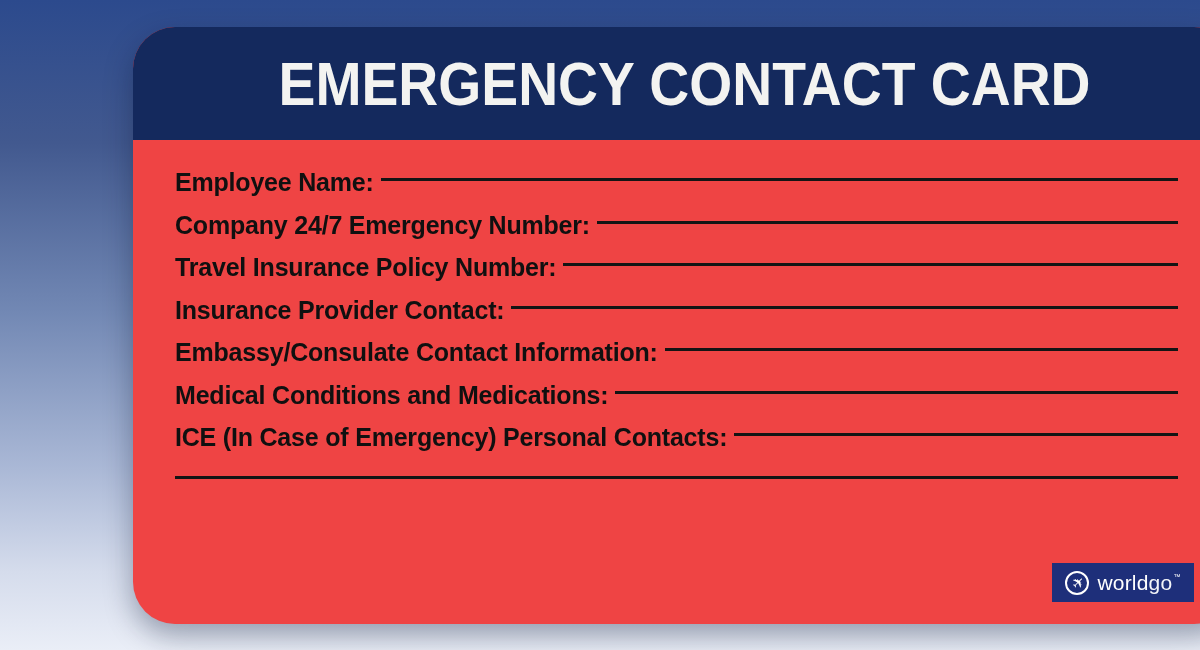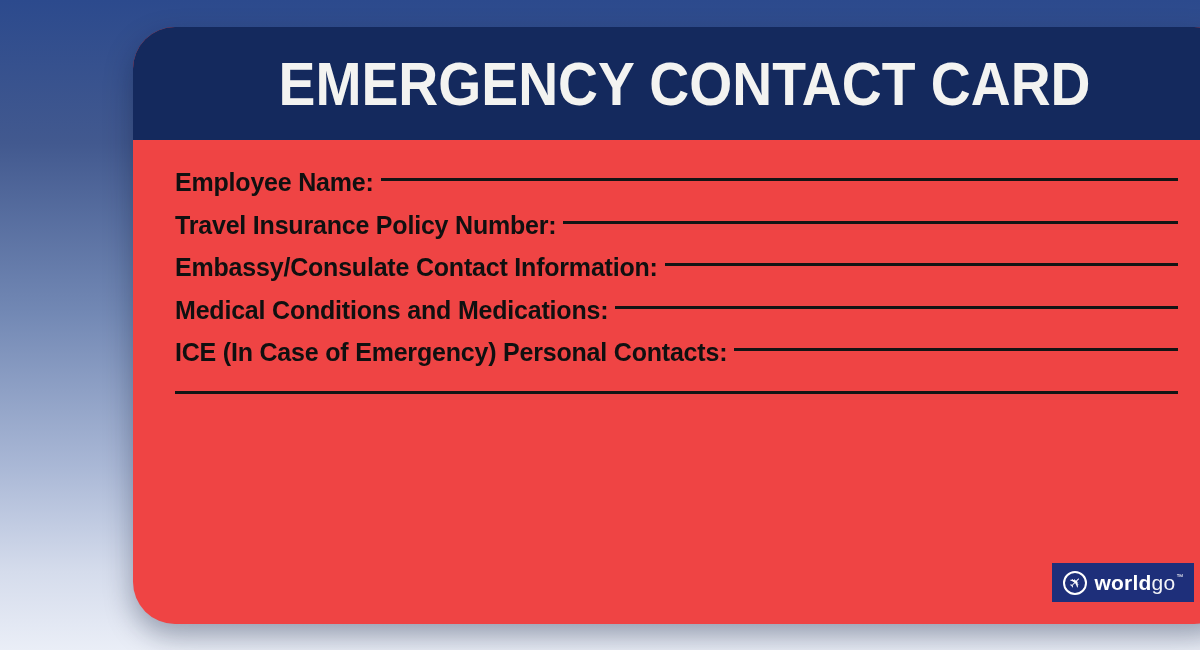--- a/index.html
+++ b/index.html
@@ -92,21 +92,21 @@
     display: inline-block;
     transform: rotate(-45deg) translate(0.5px, 0.5px);
   }
   .logo-text {
     font-size: 21px;
     letter-spacing: 0.2px;
     white-space: nowrap;
     display: flex;
     align-items: baseline;
   }
-  .logo-text .brand-bold { font-weight: 700; }
+  .logo-text .brand-bold { font-weight: 400; }
   .logo-text .brand-light { font-weight: 400; opacity: 0.95; }
   .logo-text .tm { font-size: 7px; vertical-align: top; align-self: flex-start; margin-top: 2px; margin-left: 1px; }
 </style>
 </head>
 <body>
 
 <div class="stage">
   <div class="card">
 
     <div class="card-header">
@@ -114,26 +114,34 @@
     </div>
 
     <div class="card-body">
 
       <div class="field-row">
         <span class="field-label">Employee Name:</span>
         <span class="field-line"></span>
       </div>
 
 
+      <div class="field-row">
+        <span class="field-label">Company 24/7 Emergency Number:</span>
+        <span class="field-line"></span>
+      </div>
 
       <div class="field-row">
         <span class="field-label">Travel Insurance Policy Number:</span>
         <span class="field-line"></span>
       </div>
 
+      <div class="field-row">
+        <span class="field-label">Insurance Provider Contact:</span>
+        <span class="field-line"></span>
+      </div>
 
       <div class="field-row">
         <span class="field-label">Embassy/Consulate Contact Information:</span>
         <span class="field-line"></span>
       </div>
 
       <div class="field-row">
         <span class="field-label">Medical Conditions and Medications:</span>
         <span class="field-line"></span>
       </div>

